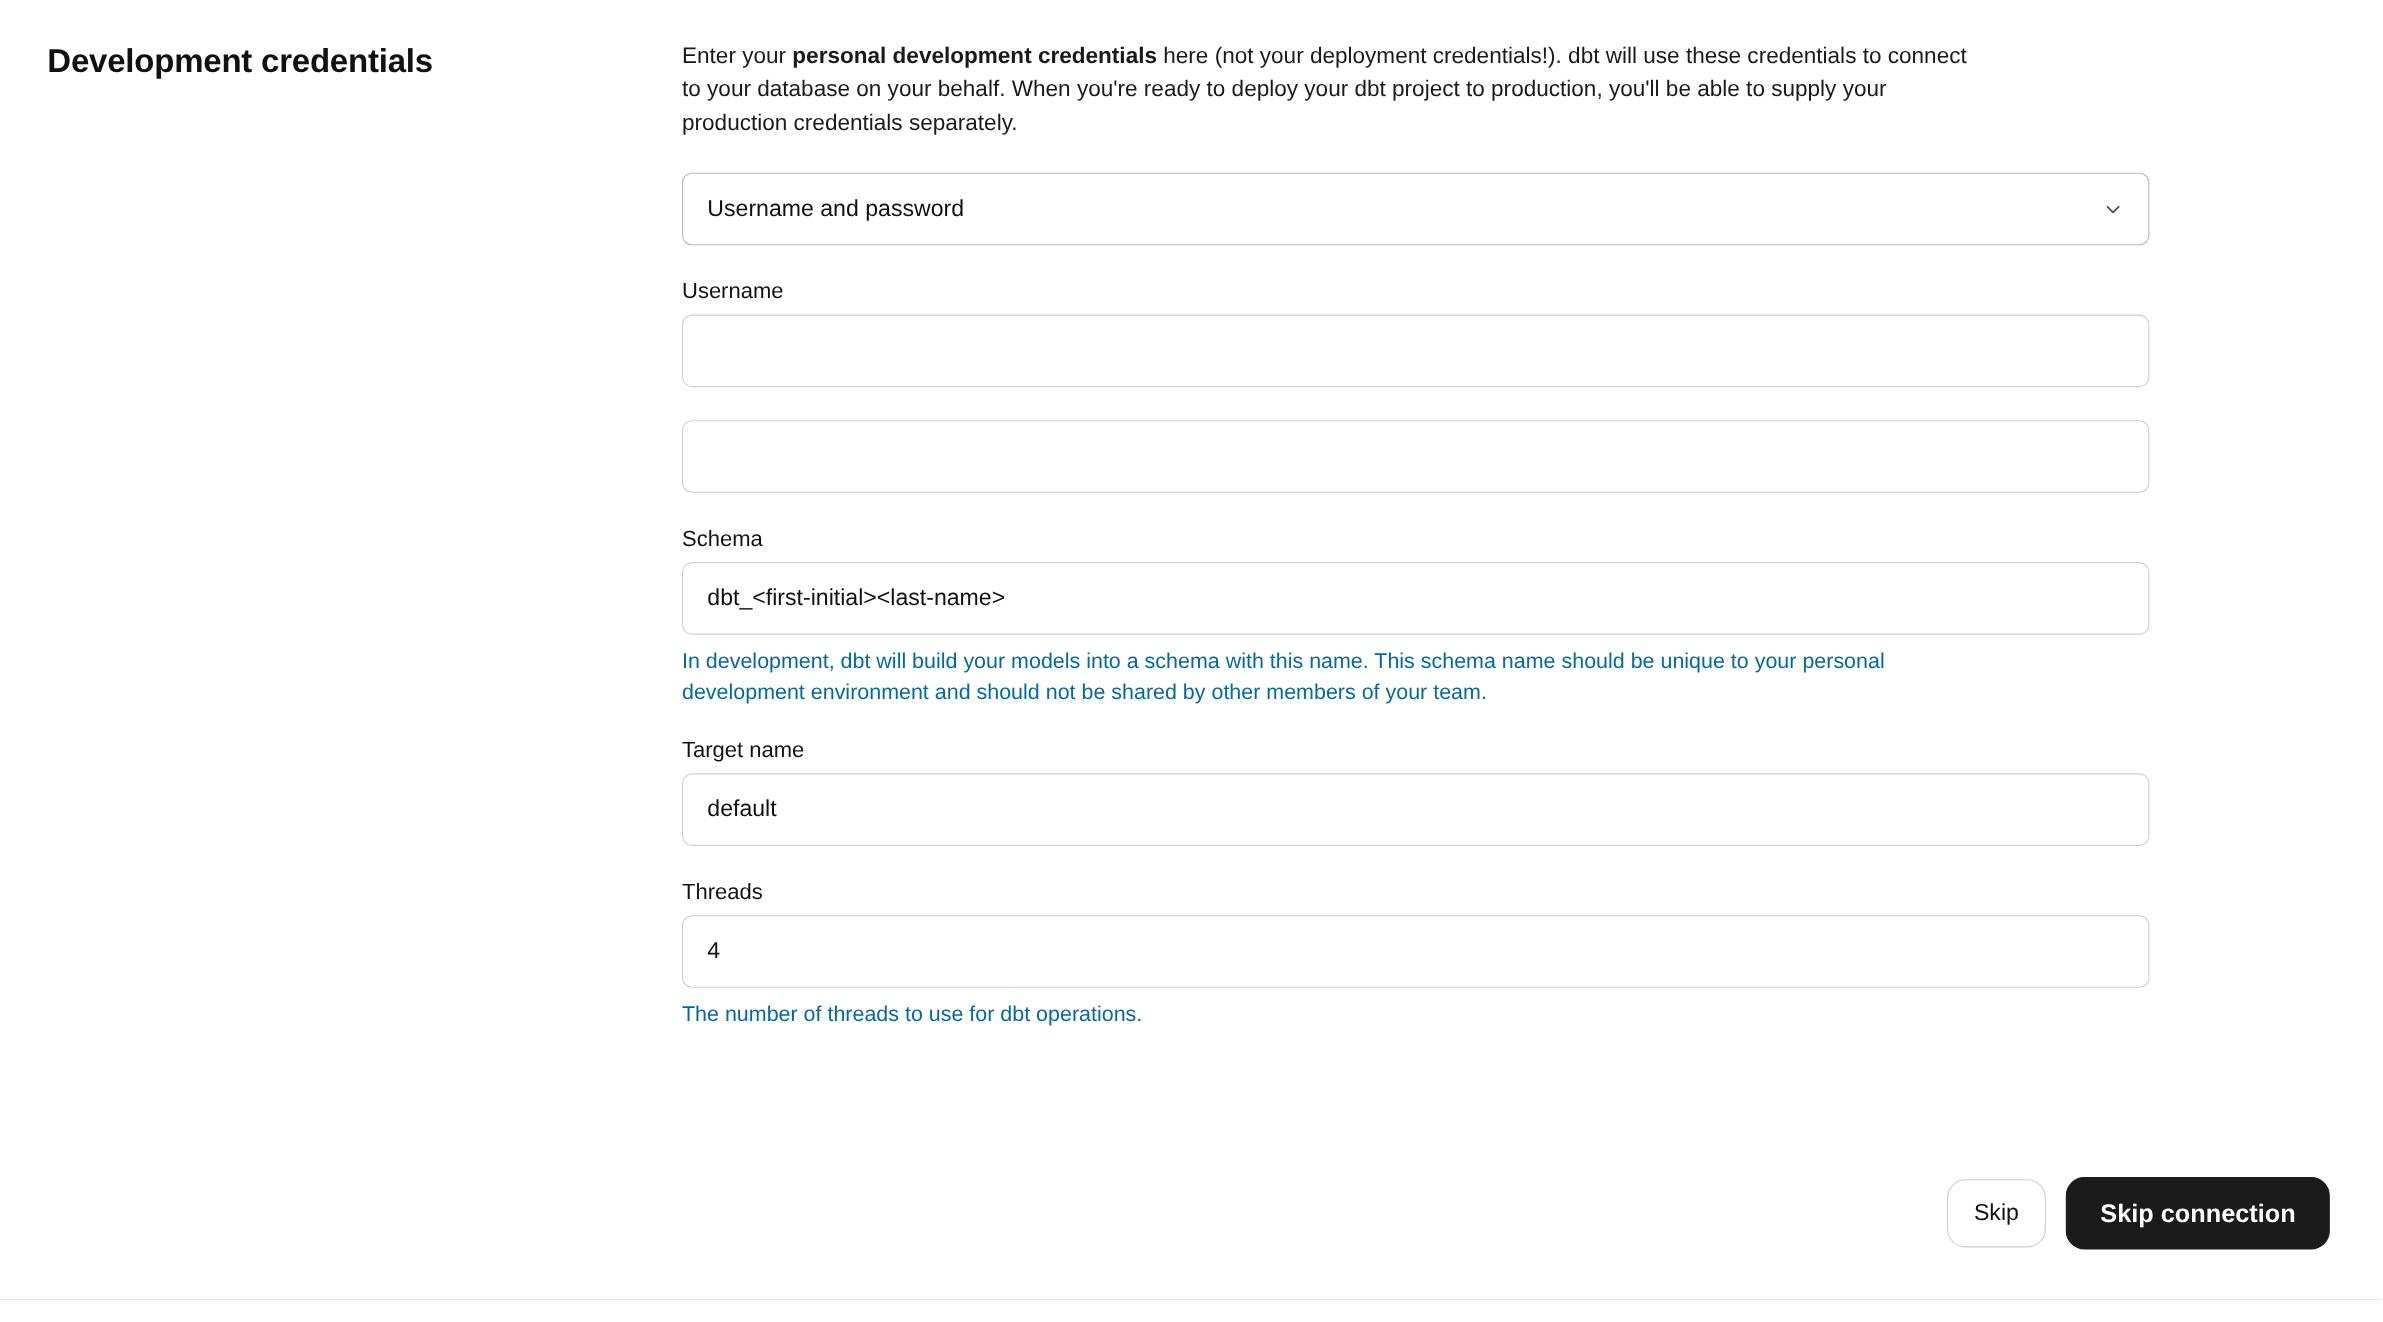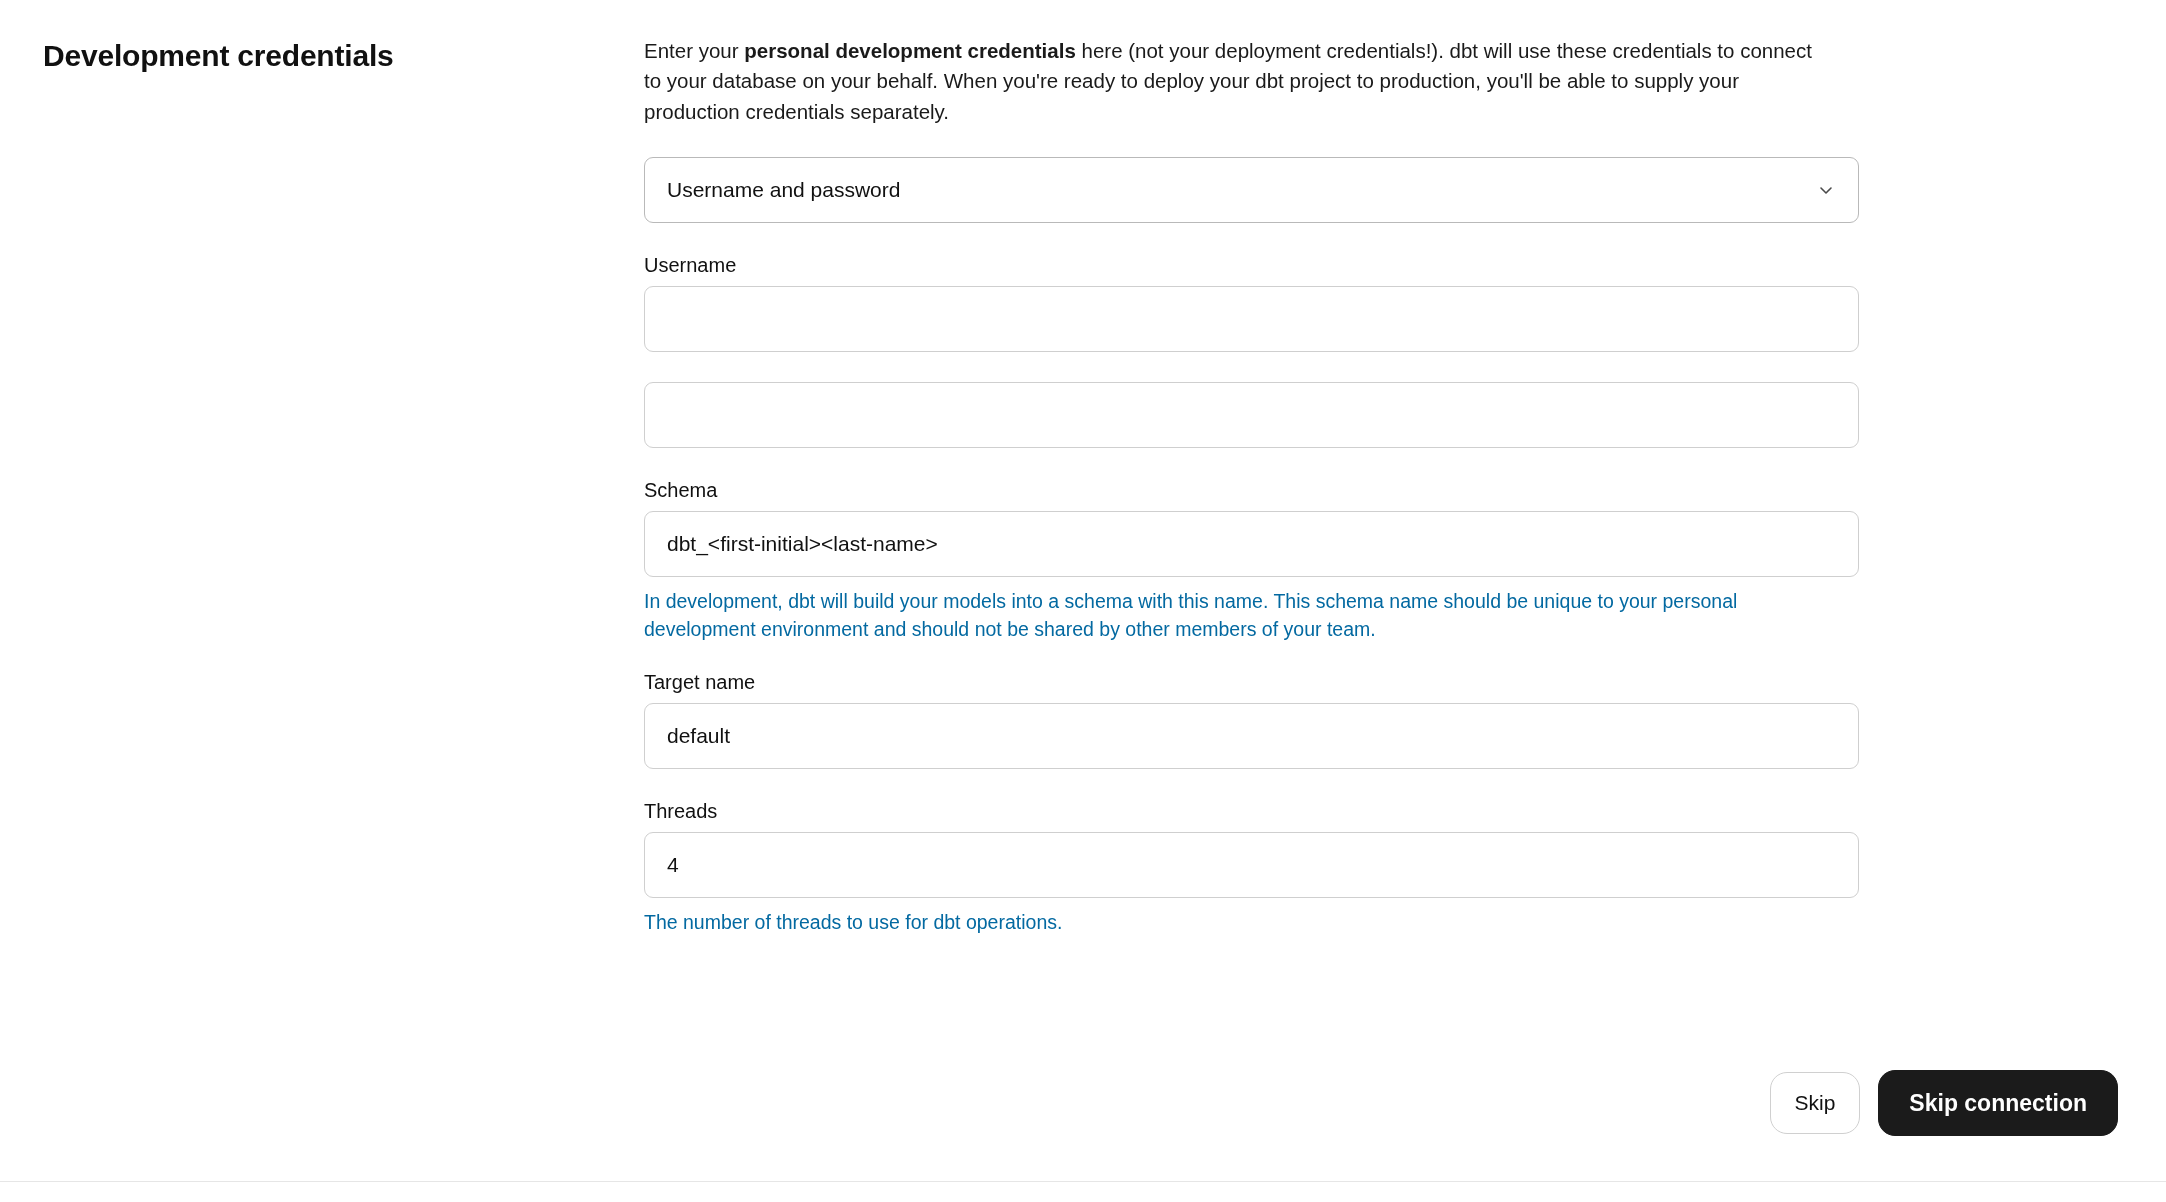--- a/index.html
+++ b/index.html
@@ -34,39 +34,38 @@
   .section-title {
     font-size: 30px;
     font-weight: bold;
     color: #111111;
     line-height: 1.3;
     letter-spacing: -0.2px;
   }
   .section-body-col {
     width: 1224px;
     flex: 0 0 1224px;
-    margin-left: 24px;
   }
   .intro {
     font-size: 20.5px;
     line-height: 1.48;
     color: #1a1a1a;
     margin: 0 0 30px 0;
     max-width: 1180px;
   }
   .intro b { font-weight: bold; }
   .field { margin-bottom: 4px; }
   .field-label {
     font-size: 20px;
     color: #111111;
     margin-bottom: 9px;
     line-height: 1.2;
   }
   .control {
-    width: 1215px;
+    width: 1334px;
     height: 66px;
     border: 1px solid #cfcfcf;
     border-radius: 9px;
     background: #ffffff;
     display: flex;
     align-items: center;
     padding: 0 22px;
     font-size: 21px;
     color: #111111;
     position: relative;

